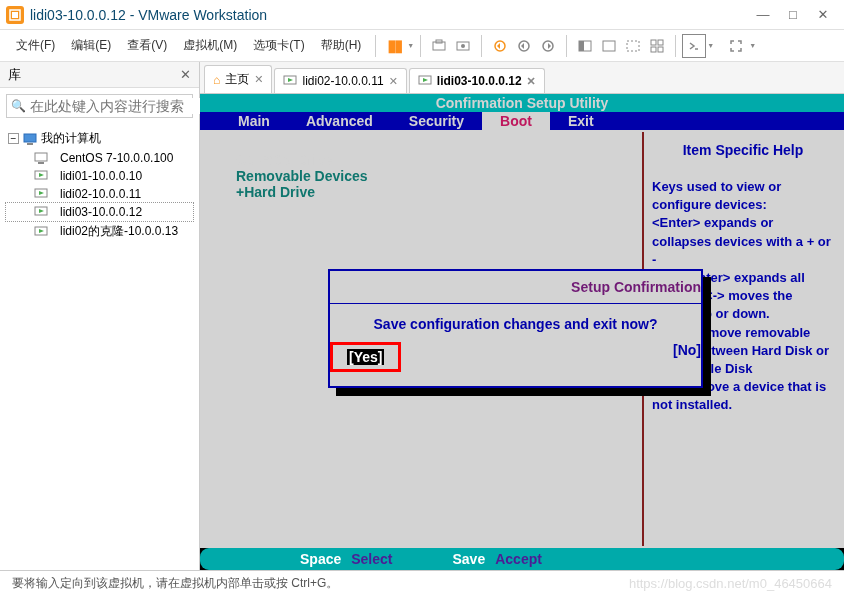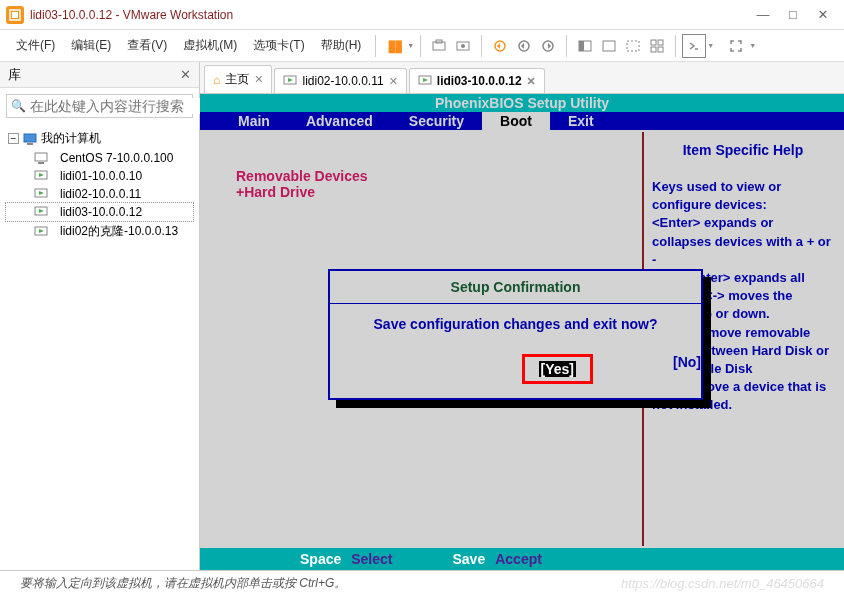--- a/index.html
+++ b/index.html
@@ -1,21 +1,21 @@
 <!DOCTYPE html>
 <html><head>
   <meta charset="utf-8">
   <style>
     * { margin: 0; padding: 0; box-sizing: border-box; font-family: "Microsoft YaHei", Arial, sans-serif; }
     body { width: 844px; height: 596px; background: #fff; overflow: hidden; font-size: 12px; }
     
     .title-bar { height: 30px; display: flex; align-items: center; padding: 0 6px; border-bottom: 1px solid #e0e0e0; }
     .title-bar .app-icon { width: 18px; height: 18px; background: #f7941e; border-radius: 3px; display: flex; align-items: center; justify-content: center; margin-right: 6px; }
     .title-bar .app-icon svg { width: 12px; height: 12px; }
-    .title-bar .title { flex: 1; color: #7f1d1d; font-size: 12px; }
+    .title-bar .title { flex: 1; color: #0c4a6e; font-size: 14px; }
     .title-bar .win-btn { width: 30px; height: 24px; display: flex; align-items: center; justify-content: center; color: #666; font-size: 13px; }
     
     .menu-bar { height: 32px; display: flex; align-items: center; padding: 0 8px; border-bottom: 1px solid #e0e0e0; gap: 0; }
     .menu-item { padding: 2px 8px; font-size: 12px; color: #333; }
     .toolbar-sep { width: 1px; height: 22px; background: #ccc; margin: 0 6px; }
     .tb-btn { width: 24px; height: 24px; display: flex; align-items: center; justify-content: center; }
     .tb-btn svg { width: 16px; height: 16px; }
     .pause-btn { color: #ff8c1a; font-size: 16px; font-weight: bold; letter-spacing: -2px; }
     .dropdown-arrow { font-size: 7px; color: #888; margin-left: 1px; }
     
@@ -43,40 +43,40 @@
     .tab.active { font-weight: bold; }
     .tab .tab-icon { width: 14px; height: 14px; }
     .tab .close { color: #888; font-size: 11px; }
     .home-icon { color: #f7941e; }
     
     .vm-screen { flex: 1; background: #000; position: relative; }
     .bios { position: absolute; inset: 0; font-family: "Courier New", monospace; font-size: 14px; font-weight: bold; }
     .bios-top { height: 18px; background: #00aaaa; color: #d3d3d3; text-align: center; line-height: 18px; }
     .bios-menu { height: 18px; background: #0000aa; color: #d3d3d3; display: flex; padding: 0 20px; }
     .bios-menu .mi { padding: 0 18px; line-height: 18px; }
-    .bios-menu .mi.active { background: #d3d3d3; color: #000000; }
+    .bios-menu .mi.active { background: #d3d3d3; color: #be185d; }
     .bios-body { position: absolute; top: 36px; bottom: 22px; left: 0; right: 0; display: flex; border: 2px solid #d3d3d3; background: #d3d3d3; }
     .bios-left { flex: 1; background: #d3d3d3; color: #0000aa; padding: 20px 20px; }
-    .bios-left .line { color: #be185d; padding-left: 14px; }
+    .bios-left .line { color: #0f766e; padding-left: 14px; }
     .bios-left .cd-line { color: #d3d3d3; }
     .bios-right { width: 200px; background: #d3d3d3; color: #0000aa; border-left: 2px solid #7f1d1d; padding: 10px 8px; }
     .bios-right .help-title { text-align: center; margin-bottom: 20px; color: #0000aa; }
     .bios-right .help-body { font-size: 13px; line-height: 1.4; }
-    .bios-footer { position: absolute; bottom: 0; left: 0; right: 0; height: 22px; background: #00aaaa; color: #0000aa; display: flex; align-items: center; padding: 0 100px; gap: 10px; }
+    .bios-footer { position: absolute; bottom: 0; left: 0; right: 0; height: 22px; background: #00aaaa; color: #0000aa; display: flex; align-items: center; padding: 0 100px; gap: 10px; border-radius: 9px; }
     .bios-footer .fk { color: #fff; }
     .bios-footer .fl { color: #4c1d95; margin-right: 50px; }
     
     .dialog-wrap { position: absolute; top: 175px; left: 128px; width: 375px; background: #d3d3d3; border: 2px solid #0000aa; box-shadow: 8px 8px 0 #000; }
-    .dialog-title { color: #14532d; text-align: center; padding: 8px 0; border-bottom: 1px solid #0000aa; }
+    .dialog-title { color: #701a75; text-align: right; padding: 8px 0; border-bottom: 1px solid #0000aa; }
     .dialog-msg { color: #0000aa; text-align: center; padding: 12px 6px 4px; }
-    .dialog-btns { display: flex; justify-content: flex-end; gap: 80px; padding: 6px 0 14px; color: #0000aa; margin-top: 12px; }
+    .dialog-btns { display: flex; justify-content: space-between; gap: 80px; padding: 6px 0 14px; color: #0000aa; }
     .dialog-btns .yes-wrap { border: 3px solid red; padding: 4px 14px; }
     .dialog-btns .yes { background: #000; color: #fff; padding: 0 2px; }
     
-    .status-bar { height: 26px; border-top: 1px solid #ccc; display: flex; align-items: center; padding: 0 20px; font-size: 12px; color: #555; font-style: italic; }
+    .status-bar { height: 26px; border-top: 1px solid #ccc; display: flex; align-items: center; padding: 0 12px; font-size: 12px; color: #555; }
     .status-bar .watermark { margin-left: auto; color: #ddd; font-size: 13px; }
   </style>
 </head>
 <body>
 
 <div class="title-bar">
   <div class="app-icon">
     <svg viewBox="0 0 12 12">
         <rect x="1" y="1" width="10" height="10" fill="none" stroke="#fff" stroke-width="1.5"></rect>
         <rect x="3" y="3" width="6" height="6" fill="#fff"></rect>
@@ -249,21 +249,21 @@
             <rect x="1" y="2" width="12" height="8" fill="#fff" stroke="#888"></rect>
             <path d="M5 4 L10 6 L5 8 Z" fill="#4caf50"></path>
           </svg>
         <span>lidi03-10.0.0.12</span>
         <span class="close">✕</span>
       </div>
     </div>
 
     <div class="vm-screen">
       <div class="bios">
-        <div class="bios-top">PhoenixBIOS Setup Utility</div>
+        <div class="bios-top">Confirmation Setup Utility</div>
         <div class="bios-menu">
           <div class="mi">Main</div>
           <div class="mi">Advanced</div>
           <div class="mi">Security</div>
           <div class="mi active">Boot</div>
           <div class="mi">Exit</div>
         </div>
         <div class="bios-body">
           <div class="bios-left">
             <div class="line cd-line">CD-ROM Drive</div>

